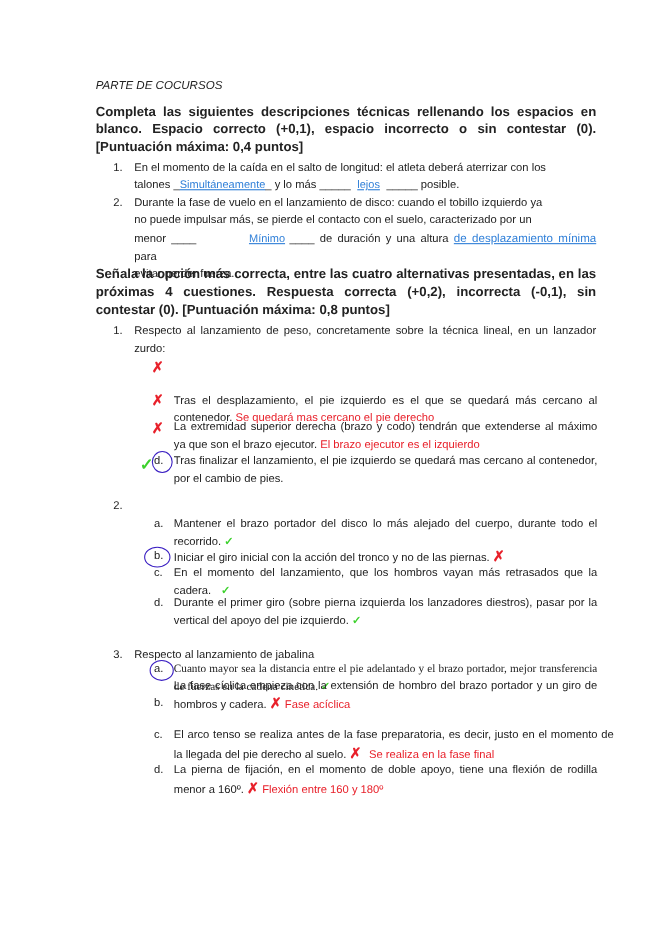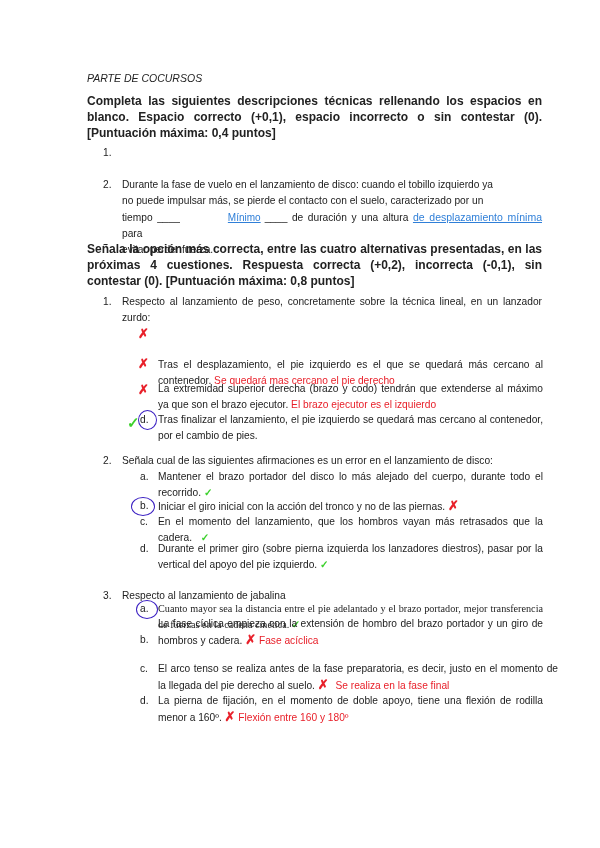--- a/index.html
+++ b/index.html
@@ -24,27 +24,33 @@
 </head>
 <body>
 
 <div class="page">
 
   <div class="section-title">PARTE DE COCURSOS</div>
 
   <div class="instr" style="top:93px;">Completa las siguientes descripciones técnicas rellenando los espacios en blanco. Espacio correcto (+0,1), espacio incorrecto o sin contestar (0). [Puntuación máxima: 0,4 puntos]</div>
 
   <div class="num" style="top:145px;">1.</div>
+  <div class="q qtext" style="top:145px;">
+    <div>En el momento de la caída en el salto de longitud: el atleta deberá aterrizar con los</div>
+    <div>
+      <span>talones _</span><span class="ans">Simultáneamente</span><span>_ y lo más _____</span><span class="ans" style="padding:0 6px;">lejos</span><span>_____ posible.</span>
+    </div>
+  </div>
 
   <div class="num" style="top:177px;">2.</div>
   <div class="q qtext" style="top:177px;">
     <div>Durante la fase de vuelo en el lanzamiento de disco: cuando el tobillo izquierdo ya</div>
     <div>no puede impulsar más, se pierde el contacto con el suelo, caracterizado por un</div>
     <div>
-      <span>tiempo ____</span><span class="ans" style="padding:0 4px;margin-left:44px;">Mínimo</span><span>____ de duración y una altura</span> <span class="ans" style="font-size:10.5px;">de desplazamiento mínima</span> <span>para</span>
+      <span>menor ____</span><span class="ans" style="padding:0 4px;margin-left:44px;">Mínimo</span><span>____ de duración y una altura</span> <span class="ans" style="font-size:10.5px;">de desplazamiento mínima</span> <span>para</span>
     </div>
     <div>evitar perder fuerza.</div>
   </div>
 
   <div class="instr" style="top:241px;">Señala la opción más correcta, entre las cuatro alternativas presentadas, en las próximas 4 cuestiones. Respuesta correcta (+0,2), incorrecta (-0,1), sin contestar (0). [Puntuación máxima: 0,8 puntos]</div>
 
   <div class="num" style="top:294px;">1.</div>
   <div class="q qtext" style="top:294px;">Respecto al lanzamiento de peso, concretamente sobre la técnica lineal, en un lanzador zurdo:</div>
 
   <div class="mark xmark" style="left:138px; top:327px;">✗</div>
@@ -62,21 +68,20 @@
   </div>
 
   <div class="mark check" style="left:127px; top:416px; font-size:15px;">✓</div>
   <div class="circle" style="left:138px; top:410px; width:17px; height:18px;"></div>
   <div class="letter" style="top:412px;">d.</div>
   <div class="opt" style="top:412px;">
     <span>Tras finalizar el lanzamiento, el pie izquierdo se quedará mas cercano al contenedor, por el cambio de pies.</span>
   </div>
 
   <div class="num" style="top:453px;">2.</div>
-  <div class="q qtext" style="top:453px;">Señala cual de las siguientes afirmaciones es un error en el lanzamiento de disco:</div>
 
   <div class="letter" style="top:469px;">a.</div>
   <div class="opt" style="top:469px;">
     <span>Mantener el brazo portador del disco lo más alejado del cuerpo, durante todo el recorrido.</span>
     <span class="check" style="font-weight:bold;">✓</span>
   </div>
 
   <div class="circle" style="left:131px; top:497px; width:22px; height:17px;"></div>
   <div class="letter" style="top:498px;">b.</div>
   <div class="opt" style="top:498px;">

